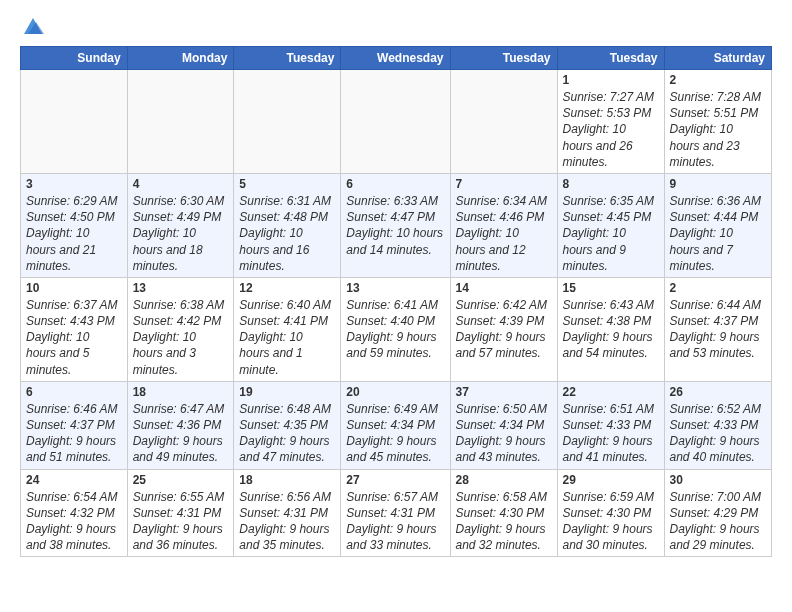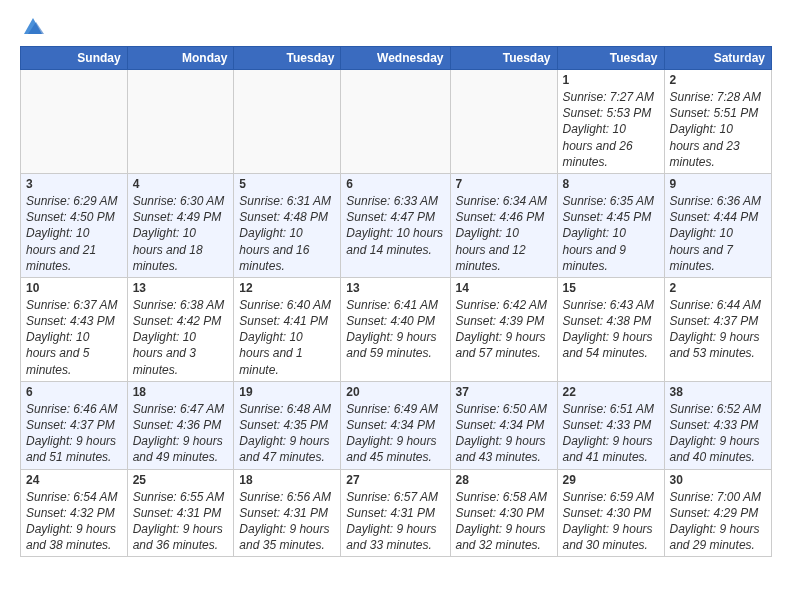--- a/index.html
+++ b/index.html
@@ -225,21 +225,21 @@
           </td>
           <td>
             <div class="day-number">37</div>
             <div class="day-info">Sunrise: 6:50 AM<br>Sunset: 4:34 PM<br>Daylight: 9 hours and 43 minutes.</div>
           </td>
           <td>
             <div class="day-number">22</div>
             <div class="day-info">Sunrise: 6:51 AM<br>Sunset: 4:33 PM<br>Daylight: 9 hours and 41 minutes.</div>
           </td>
           <td>
-            <div class="day-number">38</div>
+            <div class="day-number">26</div>
             <div class="day-info">Sunrise: 6:52 AM<br>Sunset: 4:33 PM<br>Daylight: 9 hours and 40 minutes.</div>
           </td>
         </tr>
         <tr>
           <td>
             <div class="day-number">24</div>
             <div class="day-info">Sunrise: 6:54 AM<br>Sunset: 4:32 PM<br>Daylight: 9 hours and 38 minutes.</div>
           </td>
           <td>
             <div class="day-number">25</div>

